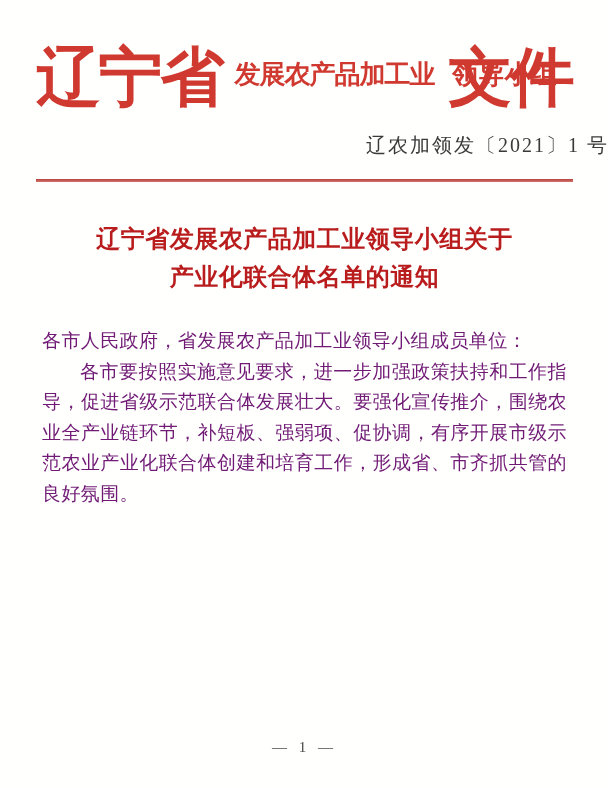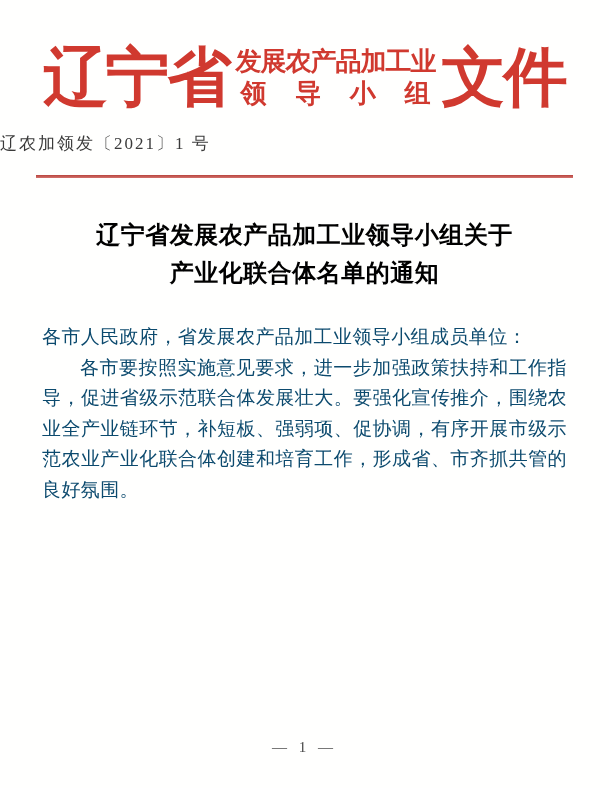--- a/index.html
+++ b/index.html
@@ -28,72 +28,72 @@
     font-weight: 700;
     line-height: 1;
     white-space: nowrap;
   }
   .letterhead .big {
     font-size: 64px;
     letter-spacing: -2px;
   }
   .letterhead .mid {
     display: flex;
-    flex-direction: column;
     width: 202px;
-    margin: 0 5px;
+    margin: 0 12px;
+    gap: 12px;
   }
   .mid-top {
     font-size: 26px;
     letter-spacing: -1px;
     text-align: center;
     margin-bottom: 6px;
   }
   .mid-bottom {
     display: flex;
     justify-content: space-between;
     font-size: 26px;
     padding: 0 6px;
   }
 
   
   .doc-number {
     margin-top: 22px;
-    text-align: left;
-    font-size: 17px;
+    text-align: right;
+    font-size: 20px;
     letter-spacing: 2px;
     color: #3a3a3a;
   }
 
   
   .red-rule {
     margin: 20px 36px 0 36px;
     height: 3px;
     background: linear-gradient(#b8433d, #d3736e);
     border: none;
   }
 
   
   .title {
     margin-top: 38px;
     text-align: center;
     font-size: 24px;
     font-weight: 700;
     line-height: 38px;
-    color: #000000;
+    color: #b91c1c;
     letter-spacing: 0.5px;
   }
 
   
   .body-text {
     margin: 30px 42px 0 42px;
     font-size: 19px;
     line-height: 30.5px;
     text-align: justify;
-    color: #0c4a6e;
+    color: #701a75;
     letter-spacing: 0.4px;
   }
   .body-text p.indent { text-indent: 2em; }
 
   
   .page-number {
     position: absolute;
     bottom: 32px;
     left: 0;
     right: 0;

